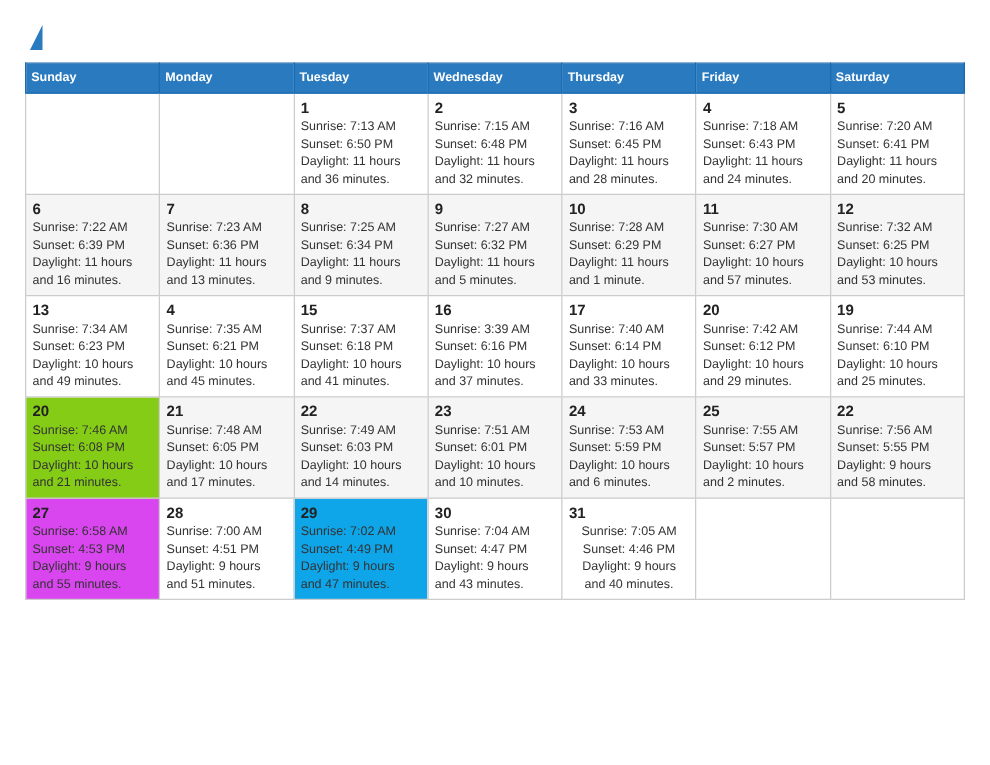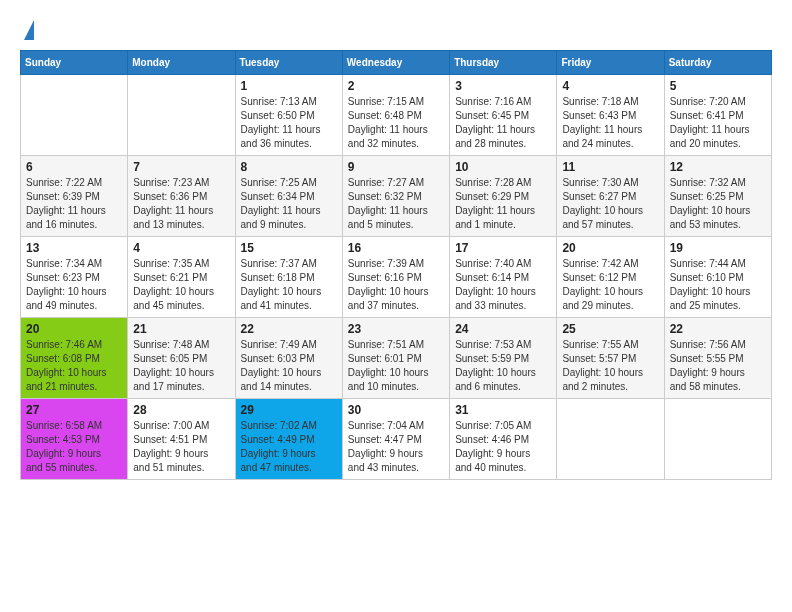--- a/index.html
+++ b/index.html
@@ -232,21 +232,21 @@
         </td>
         <td style="background: rgb(255, 255, 255);">
           <span class="day-num">15</span>
           <div class="day-info" style="white-space: pre-line;">Sunrise: 7:37 AM
 Sunset: 6:18 PM
 Daylight: 10 hours
 and 41 minutes.</div>
         </td>
         <td style="background: rgb(255, 255, 255);">
           <span class="day-num">16</span>
-          <div class="day-info" style="white-space: pre-line;">Sunrise: 7:39 AM
+          <div class="day-info" style="white-space: pre-line;">Sunrise: 3:39 AM
 Sunset: 6:16 PM
 Daylight: 10 hours
 and 37 minutes.</div>
         </td>
         <td style="background: rgb(255, 255, 255);">
           <span class="day-num">17</span>
           <div class="day-info" style="white-space: pre-line;">Sunrise: 7:40 AM
 Sunset: 6:14 PM
 Daylight: 10 hours
 and 33 minutes.</div>
@@ -341,21 +341,21 @@
         </td>
         <td style="background: rgb(255, 255, 255);">
           <span class="day-num">30</span>
           <div class="day-info" style="white-space: pre-line;">Sunrise: 7:04 AM
 Sunset: 4:47 PM
 Daylight: 9 hours
 and 43 minutes.</div>
         </td>
         <td style="background: rgb(255, 255, 255);">
           <span class="day-num">31</span>
-          <div class="day-info" style="white-space: pre-line;">Sunrise: 7:05 AM
+          <div class="day-info" style="white-space: pre-line; text-align: center;">Sunrise: 7:05 AM
 Sunset: 4:46 PM
 Daylight: 9 hours
 and 40 minutes.</div>
         </td>
         <td class="empty-cell" style="background: rgb(255, 255, 255);"></td>
         <td class="empty-cell" style="background: rgb(255, 255, 255);"></td>
       </tr>
     </tbody>
 </table>
 

